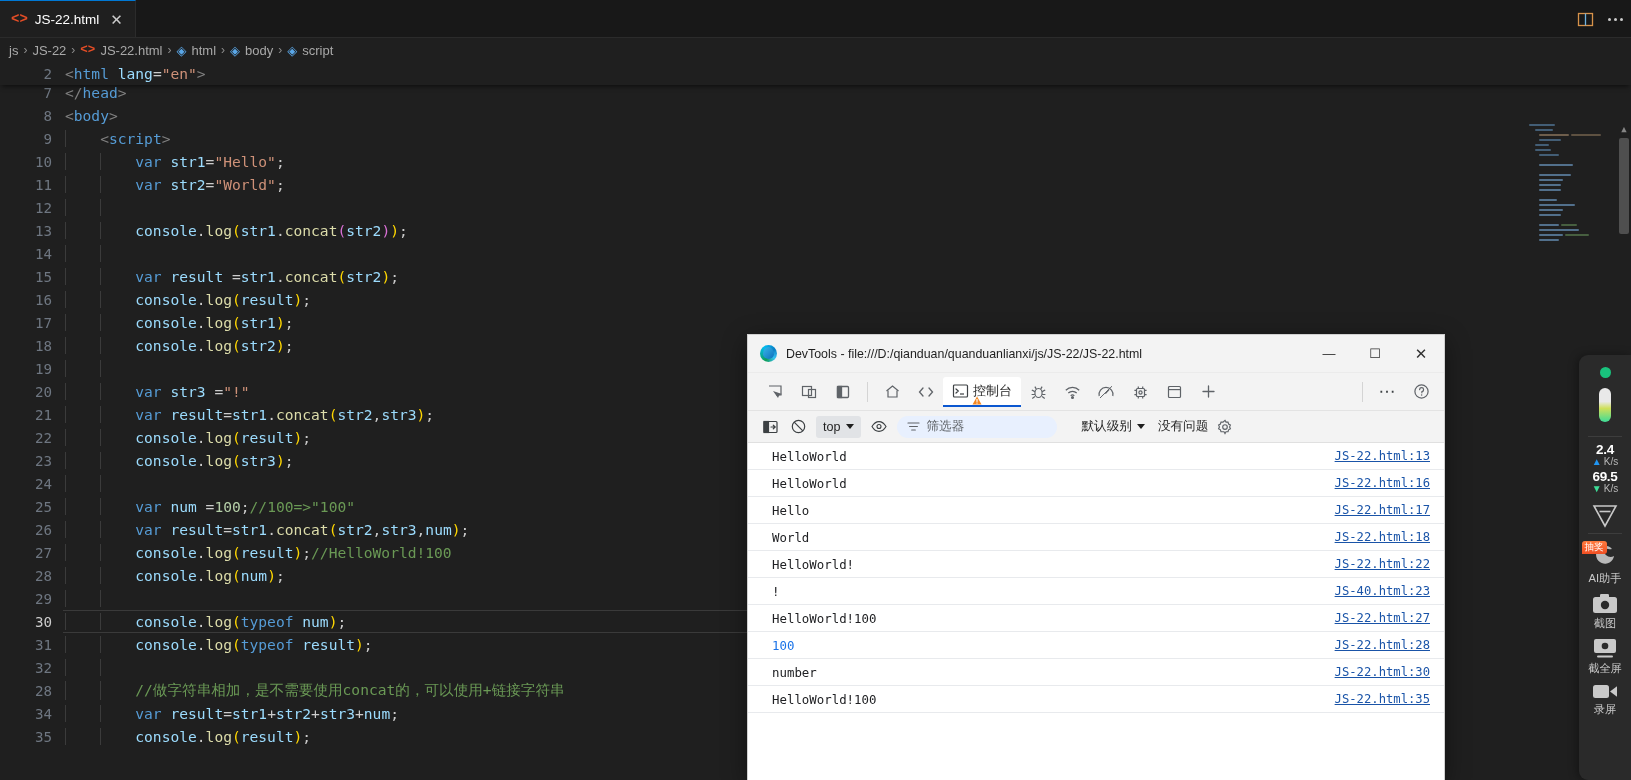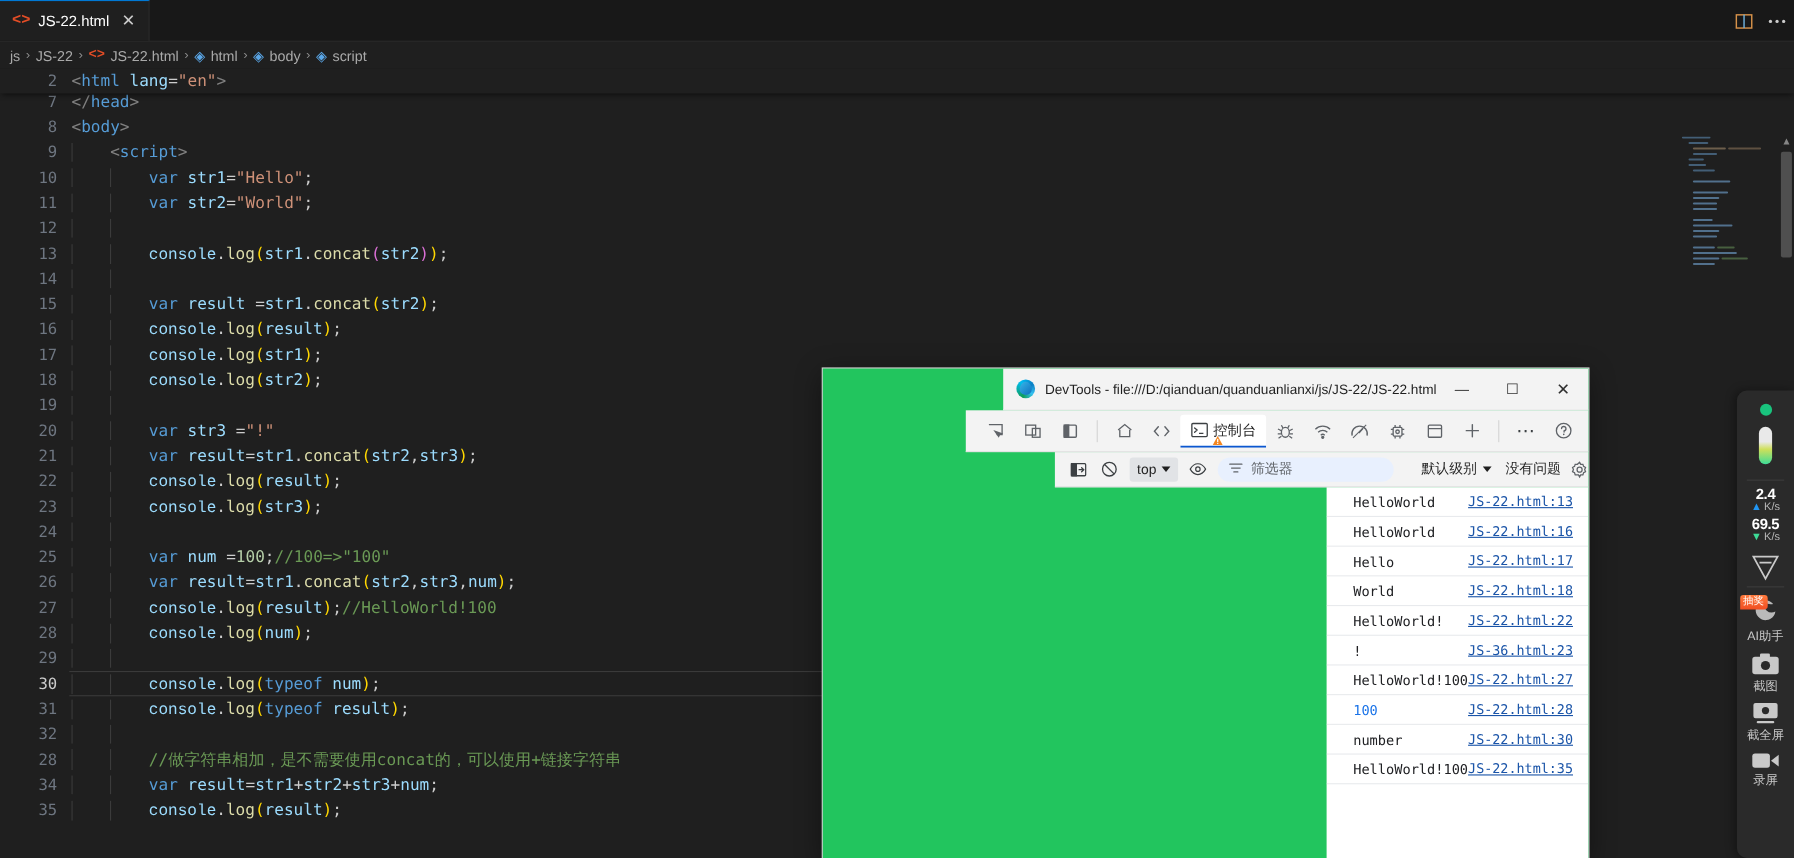--- a/index.html
+++ b/index.html
@@ -97,43 +97,42 @@
   .t-str   { color:#ce9178; }
   .t-kw    { color:#569cd6; }
   .t-var   { color:#9cdcfe; }
   .t-fn    { color:#dcdcaa; }
   .t-num   { color:#b5cea8; }
   .t-com   { color:#6a9955; }
   .t-p1    { color:#ffd700; }
   .t-p2    { color:#da70d6; }
   .t-punc  { color:#cccccc; }
   .t-op    { color:#cccccc; }
-  .t-prop  { color:#9cdcfe;font-family:Liberation Mono, monospace; }
+  .t-prop  { color:#9cdcfe; }
 
   
   .minimap {
     position:absolute; top:62px; right:14px; width: 88px; height: 125px;
     overflow:hidden; opacity:.85;
   }
   .mm-line { height:3px; margin-bottom:2px; display:flex; gap:2px; }
   .mm-seg { height:2px; border-radius:1px; }
   .scrollbar-v {
     position:absolute; right:0; top:62px; width:14px; bottom:0; background:transparent;
   }
   .scrollbar-v .thumb { position:absolute; top:0; right:2px; width:10px; height:96px; background:#4f4f4f; border-radius:2px; }
   .scroll-arrow { position:absolute; right:2px; width:10px; text-align:center; color:#858585; font-size:9px; }
 
   
   .devtools {
     position:absolute; left:748px; top:335px; width:696px; height:445px;
-    background:#22c55e; color:#202124;
+    background:#e5e5e5; color:#202124;
     box-shadow: 0 0 0 1px #d0d0d0, 0 6px 24px rgba(0,0,0,0.45);
     display:flex; flex-direction:column;
     overflow:hidden;
-    align-items:flex-end;
   }
   .dt-titlebar {
     height:38px; background:#f3f3f3; display:flex; align-items:center;
     flex:none; border-bottom:1px solid #ebebeb;
   }
   .dt-title-left { display:flex; align-items:center; gap:9px; padding-left:12px; flex:1; min-width:0; }
   .edge-logo { width:17px; height:17px; border-radius:50%;
      background: conic-gradient(from 200deg, #0f9d58, #00bcf2 35%, #0b7ec4 60%, #35c1f1 80%, #0f9d58);
      flex:none; position:relative; }
   .edge-logo::after{content:"";position:absolute;left:3px;top:2px;width:11px;height:12px;border-radius:50% 50% 50% 50%/60% 60% 40% 40%;background:linear-gradient(135deg,#37b6e8,#0e6fbd);}
@@ -704,21 +703,21 @@
       <div class="log-row">
         <span class="log-msg">World</span>
         <span class="log-src">JS-22.html:18</span>
       </div>
       <div class="log-row">
         <span class="log-msg">HelloWorld!</span>
         <span class="log-src">JS-22.html:22</span>
       </div>
       <div class="log-row">
         <span class="log-msg">!</span>
-        <span class="log-src">JS-36.html:23</span>
+        <span class="log-src">JS-40.html:23</span>
       </div>
       <div class="log-row">
         <span class="log-msg">HelloWorld!100</span>
         <span class="log-src">JS-22.html:27</span>
       </div>
       <div class="log-row">
         <span class="log-msg num">100</span>
         <span class="log-src">JS-22.html:28</span>
       </div>
       <div class="log-row">

